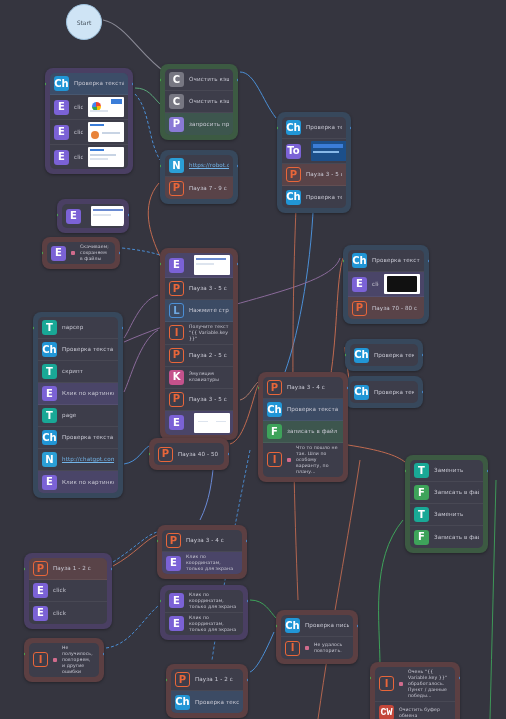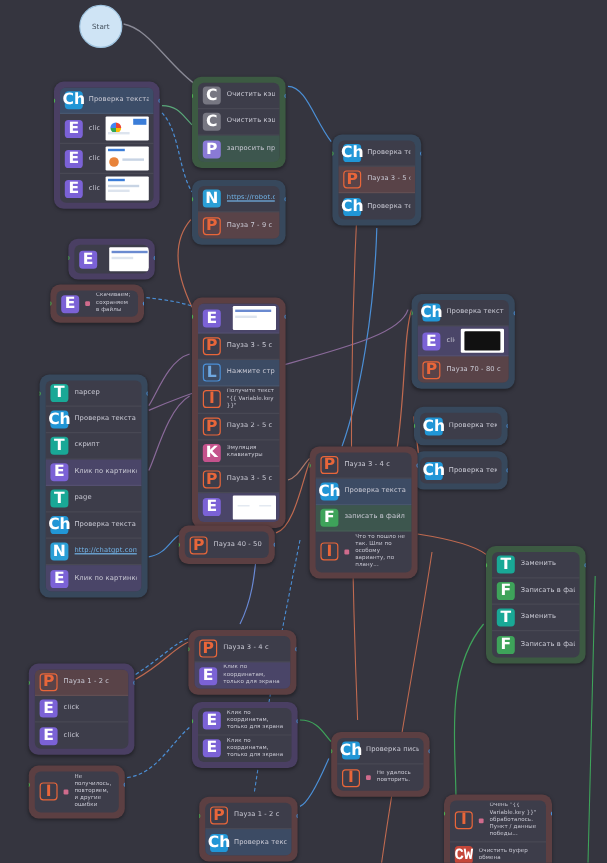--- a/index.html
+++ b/index.html
@@ -28,21 +28,21 @@
     gap:5px;
     border-bottom:1px solid rgba(255,255,255,.06);
     position:relative;
   }
   .row:last-child { border-bottom:none; }
   .badge {
     flex:0 0 auto;
     width:15px; height:15px;
     border-radius:3px;
     display:flex; align-items:center; justify-content:center;
-    font-size:13px; font-weight:bold; color:#fff;
+    font-size:10px; font-weight:bold; color:#fff;
     line-height:1;
   }
   .badge.outline { background:transparent; border:1.4px solid #e8663a; color:#e8663a; }
   .badge.b-ch { background:#2196d6; }
   .badge.b-e  { background:#7b62d6; }
   .badge.b-t  { background:#19a896; }
   .badge.b-f  { background:#3ea35a; }
   .badge.b-n  { background:#2b9fd6; }
   .badge.b-l  { background:transparent; border:1.4px solid #4b8fd6; color:#6fa8e0; }
   .badge.b-k  { background:#c4528c; }
@@ -233,20 +233,28 @@
       </div>
       <div class="port g" style="left: -3px; top: 14px;"></div>
       <div class="port b" style="right: -3px; top: 14px;"></div>
     </div>
     <div class="node group" style="left: 277px; top: 112px; width: 74px; background: rgb(55, 72, 92);">
       <div style="background: rgb(61, 61, 74); border-radius: 5px; overflow: hidden;">
         <div class="row">
           <div class="badge b-ch">Ch</div>
           <div class="label">Проверка текста</div>
         </div>
+        <div class="row">
+          <div class="badge b-e">To</div>
+          <div class="label">touch</div>
+          <div class="thumb dark">
+            <div class="tblu" style="left:2px;top:3px;width:30px;height:4px"></div>
+            <div class="tline" style="top:10px;background:#88b8e8"></div>
+          </div>
+        </div>
         <div class="row" style="background: rgba(190, 90, 70, 0.22);">
           <div class="badge outline">P</div>
           <div class="label">Пауза 3 - 5 с</div>
         </div>
         <div class="row">
           <div class="badge b-ch">Ch</div>
           <div class="label">Проверка текста</div>
         </div>
       </div>
       <div class="port g" style="left: -3px; top: 14px;"></div>

